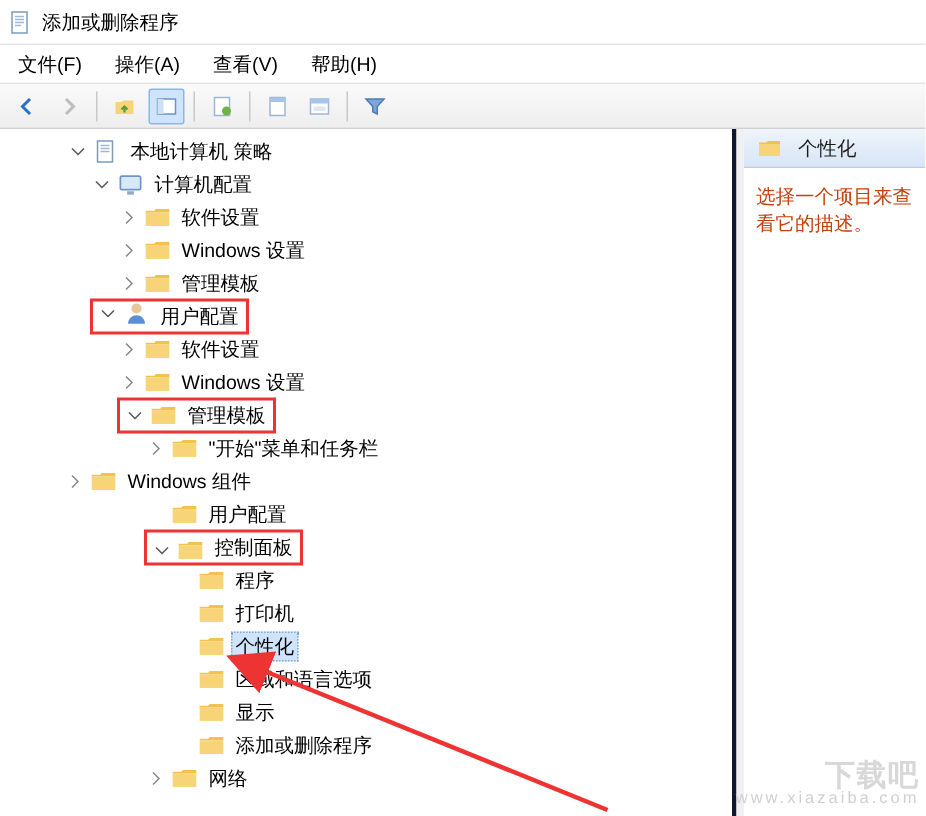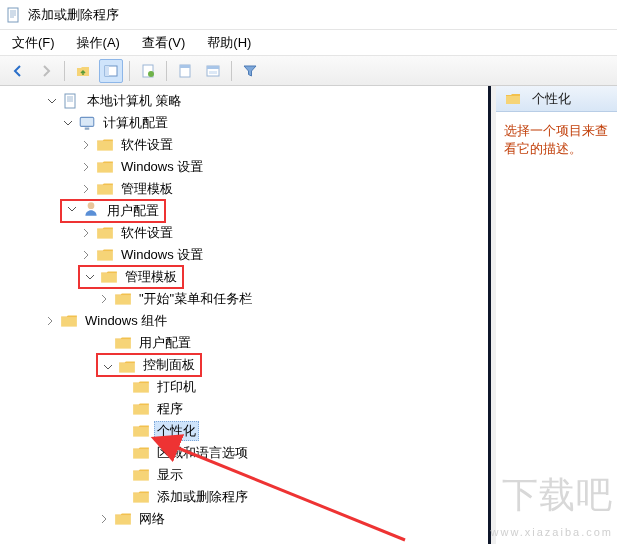--- a/index.html
+++ b/index.html
@@ -117,22 +117,22 @@
     pointer-events: none;
   }
   .watermark {
     position: absolute;
     right: 4px; bottom: 6px;
     font-family: Arial, sans-serif;
     color: #d8d8d8;
     text-align: right;
     line-height: 1;
   }
-  .watermark .big { font-size: 36px; font-weight: 400; letter-spacing: 1px; }
-  .watermark .small { font-size: 11px; letter-spacing: 2px; color:#d0d0d0;margin-top:14px;}
+  .watermark .big { font-size: 20px; font-weight: 700; letter-spacing: 1px; }
+  .watermark .small { font-size: 11px; letter-spacing: 2px; color:#d0d0d0;}
 </style>
 </head>
 <body>
 
 <div class="window">
   <div class="titlebar">
     <span class="app-icon">
       <svg class="doc-icon" viewBox="0 0 16 16">
           <rect x="2" y="1" width="10" height="14" fill="#fff" stroke="#7b9bbd"></rect>
           <line x1="4" y1="4" x2="10" y2="4" stroke="#9fb8d3"></line>
@@ -410,31 +410,31 @@
                     </div>
                     <div class="children">
                       <div class="row" style="padding-left:72px">
                         <span class="toggle"></span>
                         <span class="icon">
                             <svg viewBox="0 0 16 16">
                               <path class="folder-fill2" d="M1 4h5l1-1h8v2H1z"></path>
                               <path class="folder-fill" d="M1 5h14v8H1z"></path>
                             </svg>
                           </span>
-                        <span class="label">打印机</span>
+                        <span class="label">程序</span>
                       </div>
                       <div class="row" style="padding-left:72px">
                         <span class="toggle"></span>
                         <span class="icon">
                             <svg viewBox="0 0 16 16">
                               <path class="folder-fill2" d="M1 4h5l1-1h8v2H1z"></path>
                               <path class="folder-fill" d="M1 5h14v8H1z"></path>
                             </svg>
                           </span>
-                        <span class="label">程序</span>
+                        <span class="label">打印机</span>
                       </div>
                       <div class="row" style="padding-left:72px">
                         <span class="toggle"></span>
                         <span class="icon">
                             <svg viewBox="0 0 16 16">
                               <path class="folder-fill2" d="M1 4h5l1-1h8v2H1z"></path>
                               <path class="folder-fill" d="M1 5h14v8H1z"></path>
                             </svg>
                           </span>
                         <span class="label selected">个性化</span>

